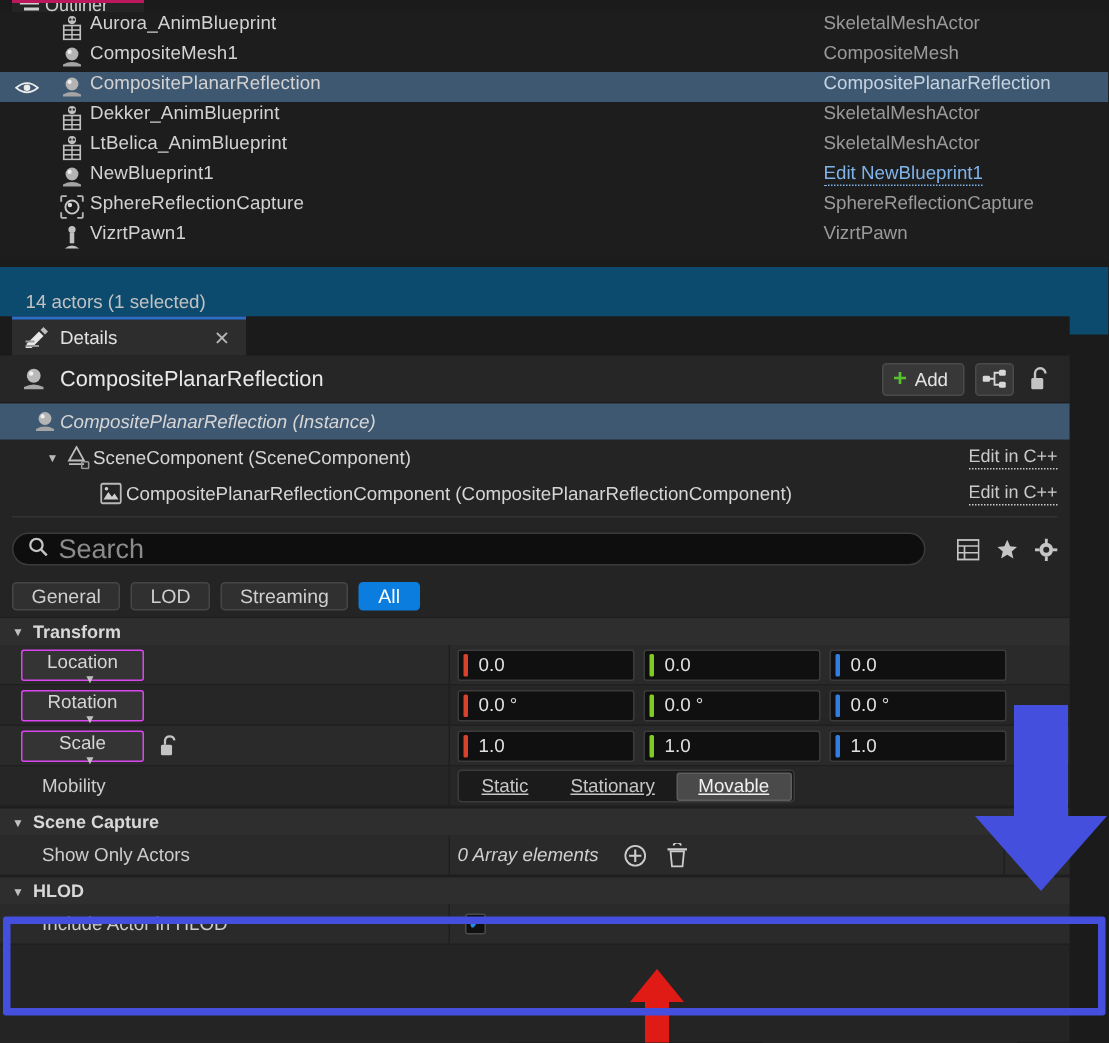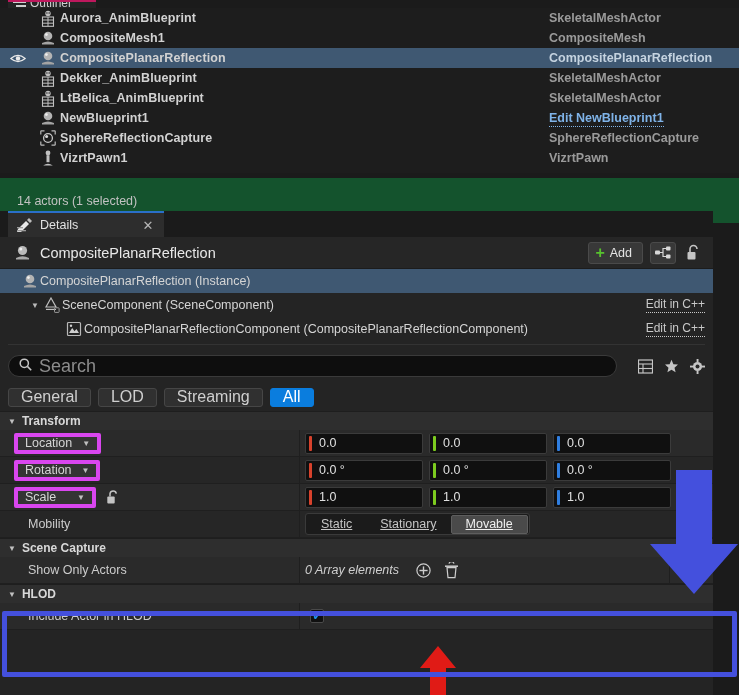--- a/index.html
+++ b/index.html
@@ -30,23 +30,22 @@
   .stub-icon {
     position: absolute; left: 5px; bottom: 0px; width: 13px; height: 8px;
     overflow: hidden;
   }
 
   .outliner {
     position: absolute; left: 0; top: 8px; width: 739px; height: 165px;
     background: #1d1d1d; overflow: hidden;
   }
   .out-row {
-    position: relative; height: 20px; display: flex; align-items: center;
+    position: relative; height: 20px; display: flex; 
     color: #c9c9c9;
-    font-weight: bold;
   }
   .out-row.selected { background: #3f5872; }
   .out-eye {
     width: 36px; height: 20px; display: flex; align-items: center; justify-content: center;
   }
   .out-icon {
     width: 24px; height: 20px; display: flex; align-items: center; justify-content: center;
     flex: 0 0 24px;
   }
   .out-name {
@@ -58,21 +57,21 @@
   }
   .out-row.selected .out-type { color: #c5d3e0; }
   .out-link {
     color: #7fb3e8; text-decoration: none;
     border-bottom: 1px dotted #7fb3e8;
     padding-bottom: 1px;
   }
 
   .actor-count {
     position: absolute; left: 0; top: 178px; width: 739px; height: 45px;
-    background: #14532d; display: flex; align-items: center;
+    background: #0c4a6e; display: flex; align-items: center;
     padding-left: 17px; font-size: 12.5px; color: #c2c2c2;
   }
 
   
   .details-panel {
     position: absolute; left: 0; top: 211px; width: 713px; height: 484px;
     background: #242424;
   }
   .details-tabstrip {
     position: relative; height: 26px; background: #1b1b1b;
@@ -135,21 +134,21 @@
   .srch-icons { display: flex; align-items: center; margin-left: 10px; }
   .srch-icons > span { margin-left: 11px; display: flex; align-items: center; }
 
   .filter-row {
     height: 28px; display: flex; align-items: center; padding: 0 8px; gap: 7px;
     background: #242424;
   }
   .fbtn {
     height: 19px; padding: 0 12px; border-radius: 3px;
     background: #303030; border: 1px solid #464646;
-    display: flex; align-items: center; font-size: 16px; color: #cfcfcf;
+    display: flex; align-items: center; font-size: 13px; color: #cfcfcf;
   }
   .fbtn.active { background: #0a7dde; border-color: #0a7dde; color: #ffffff; }
 
   
   .sec-header {
     height: 19px; background: #2e2e2e; display: flex; align-items: center;
     padding-left: 8px; font-size: 12px; color: #d8d8d8; font-weight: bold;
     border-top: 1px solid #1e1e1e;
   }
   .sec-arrow { font-size: 8px; margin-right: 6px; color: #c0c0c0; }
@@ -160,23 +159,23 @@
   }
   .prop-row.alt { background: #262626; }
   .prop-label {
     width: 300px; padding-left: 28px; font-size: 12.5px; color: #cccccc;
     display: flex; align-items: center; border-right: 1px solid #1f1f1f;
     height: 100%;
   }
   .prop-value { flex: 1 1 auto; display: flex; align-items: center; height: 100%; padding-left: 5px; }
 
   .combo {
-    height: 21px; min-width: 82px; background: #343434; border: 4px solid #d946ef;
+    height: 21px; min-width: 82px; background: #343434; border: 1px solid #d946ef;
     border-radius: 2px; display: flex; align-items: center; justify-content: space-between;
-    padding: 0 7px; font-size: 12.5px; color: #d5d5d5; margin-left: -14px;
+    padding: 0 7px; font-size: 12.5px; color: #d5d5d5; margin-left: -14px; flex-direction: column;
   }
   .combo .chev { font-size: 8px; color: #c0c0c0; margin-left: 10px; }
   .lock-ic { margin-left: 10px; display: flex; align-items: center; }
 
   .vec-field {
     height: 21px; width: 118px; background: #101010; border: 1px solid #3b3b3b;
     border-radius: 2px; display: flex; align-items: center; margin-right: 6px;
     overflow: hidden;
   }
   .vec-tab { width: 3px; height: 15px; margin-left: 3px; border-radius: 1px; }
@@ -396,21 +395,21 @@
       <div class="icon-btn plain">
         <svg width="15" height="17" viewBox="0 0 15 17">
           <path d="M4 8 L4 5 A3.5 3.5 0 0 1 11 5" stroke="#c4c4c4" stroke-width="1.6" fill="none"></path>
           <rect x="1.5" y="8" width="8" height="7.5" rx="1" fill="#c4c4c4"></rect>
         </svg>
       </div>
     </div>
 
     <div class="comp-tree">
       <div id="comp-rows">
-          <div class="comp-row selected" style="padding-left: 6px;">
+          <div class="comp-row selected" style="padding-left: 6px; font-style: italic;">
             <span class="comp-arrow"></span>
             <span class="comp-icon">
               <svg width="16" height="16" viewBox="0 0 16 16">
                 <circle cx="8" cy="6" r="4.3" fill="#b4b4b4"></circle>
                 <circle cx="6.4" cy="4.6" r="1.4" fill="#efefef"></circle>
                 <path d="M2 13 Q8 9.8 14 13 L14 14.4 L2 14.4 Z" fill="#a4a4a4"></path>
               </svg>
             </span>
             <span class="comp-label">CompositePlanarReflection (Instance)</span>
           </div>

